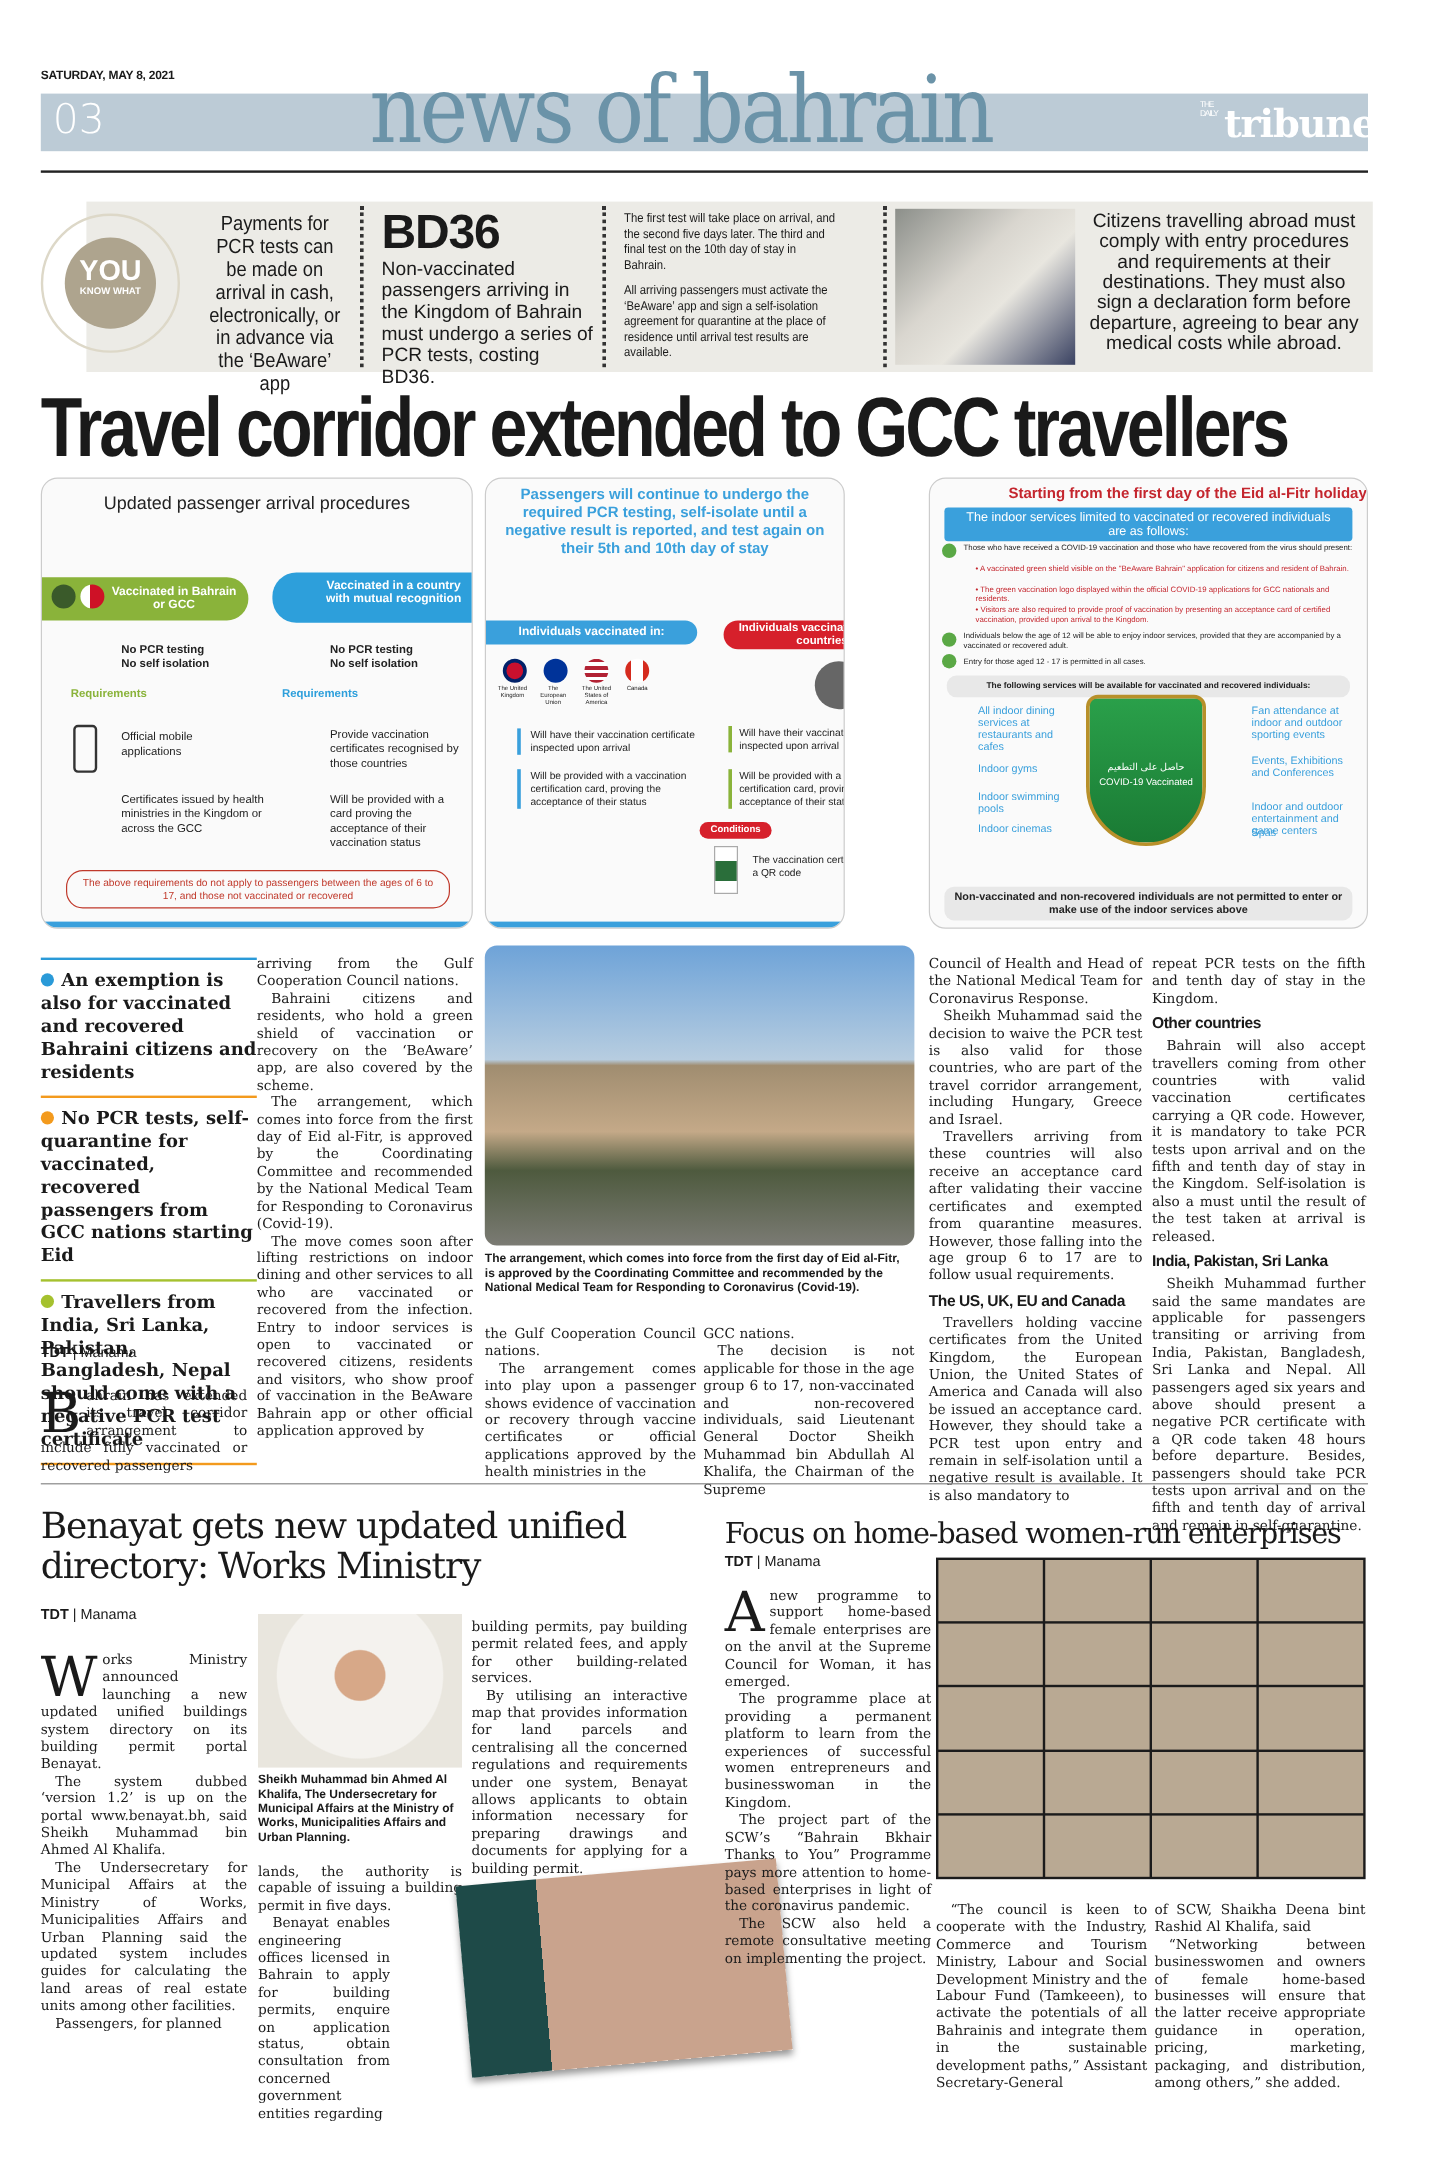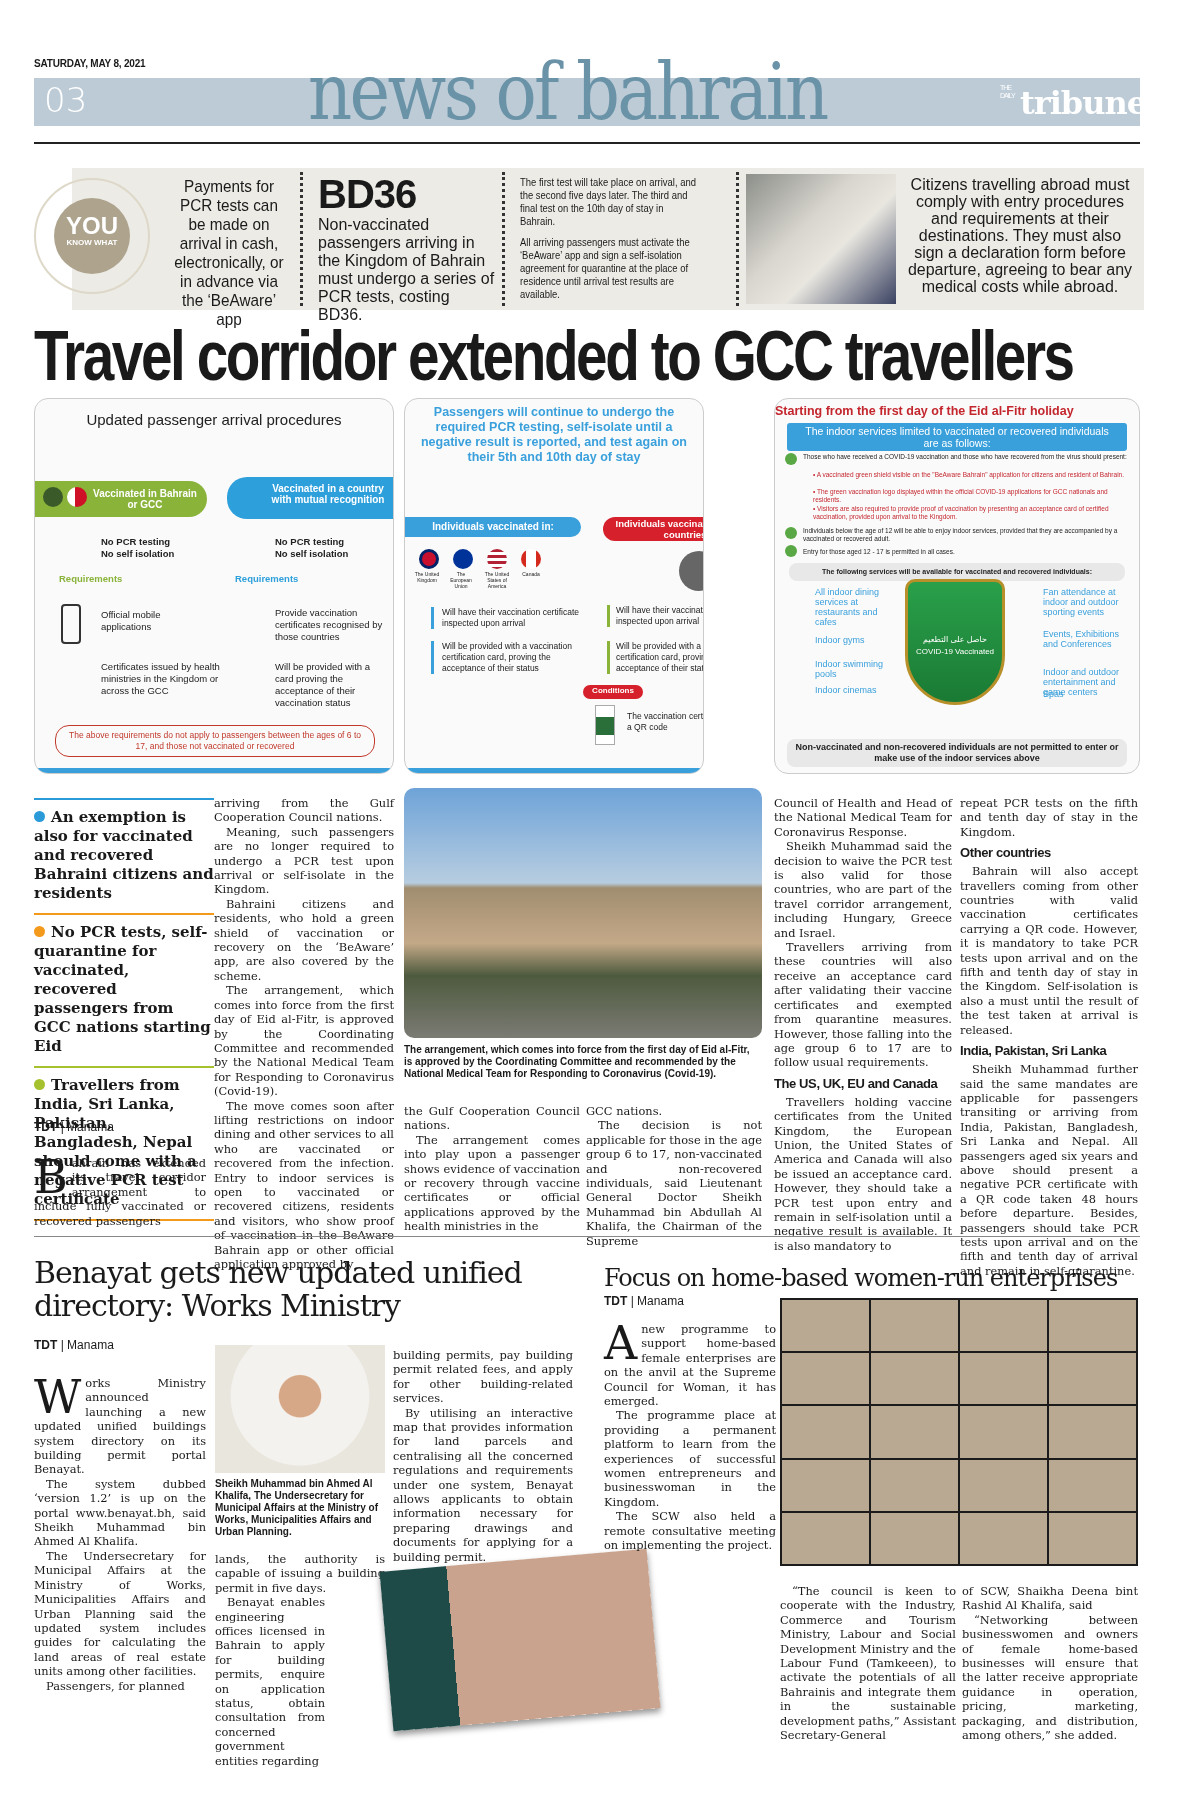--- a/index.html
+++ b/index.html
@@ -121,21 +121,21 @@
   <div class="sm" style="left:26px;top:242px;width:156px;border-left:3px solid #3aa0dc;padding-left:8px;font-size:8.5px;line-height:11px">Will be provided with a vaccination certification card, proving the acceptance of their status</div>
   <div class="sm" style="left:202px;top:206px;width:156px;border-left:3px solid #8ab33a;padding-left:6px;font-size:8.5px;line-height:11px">Will have their vaccination certificate inspected upon arrival</div>
   <div class="sm" style="left:202px;top:242px;width:156px;border-left:3px solid #8ab33a;padding-left:6px;font-size:8.5px;line-height:11px">Will be provided with a vaccination certification card, proving the acceptance of their status</div>
   <div class="pill" style="left:178px;top:286px;width:60px;height:14px;background:#d6202b;border-radius:8px;font-size:8px;padding-top:1px">Conditions</div>
   <div class="sm" style="left:190px;top:306px;width:20px;height:40px;border:1px solid #aaa;background:linear-gradient(#fff 30%,#2a6e3a 30% 75%,#fff 75%)"></div>
   <div class="sm" style="left:222px;top:312px;width:120px;font-size:8.5px;line-height:11px">The vaccination certificate has a QR code</div>
   <div class="bar"></div>
 </div>
 
 <div class="abs info i3">
-  <div class="sm" style="left:0;right:0;top:6px;text-align:left;color:#c4262e;font-size:12.5px;font-weight:bold">Starting from the first day of the Eid al-Fitr holiday</div>
+  <div class="sm" style="left:0;right:0;top:6px;text-align:right;color:#c4262e;font-size:12.5px;font-weight:bold">Starting from the first day of the Eid al-Fitr holiday</div>
   <div class="sm" style="left:12px;right:12px;top:24px;background:#3aa0dc;color:#fff;text-align:center;font-size:10.5px;line-height:12px;padding:2px 10px;border-radius:3px">The indoor services limited to vaccinated or recovered individuals are as follows:</div>
   <div class="sm" style="left:10px;top:54px;width:12px;height:12px;border-radius:50%;background:#5aa845"></div>
   <div class="sm" style="left:28px;top:54px;width:326px;font-size:6.5px;line-height:8px">Those who have received a COVID-19 vaccination and those who have recovered from the virus should present:</div>
   <div class="sm" style="left:38px;top:72px;width:316px;font-size:6.5px;line-height:8px;color:#c4262e">• A vaccinated green shield visible on the "BeAware Bahrain" application for citizens and resident of Bahrain.</div>
   <div class="sm" style="left:38px;top:89px;width:316px;font-size:6.5px;line-height:8px;color:#c4262e">• The green vaccination logo displayed within the official COVID-19 applications for GCC nationals and residents.</div>
   <div class="sm" style="left:38px;top:106px;width:316px;font-size:6.5px;line-height:8px;color:#c4262e">• Visitors are also required to provide proof of vaccination by presenting an acceptance card of certified vaccination, provided upon arrival to the Kingdom.</div>
   <div class="sm" style="left:10px;top:128px;width:12px;height:12px;border-radius:50%;background:#5aa845"></div>
   <div class="sm" style="left:28px;top:128px;width:326px;font-size:6.5px;line-height:8px">Individuals below the age of 12 will be able to enjoy indoor services, provided that they are accompanied by a vaccinated or recovered adult.</div>
   <div class="sm" style="left:10px;top:146px;width:12px;height:12px;border-radius:50%;background:#5aa845"></div>
   <div class="sm" style="left:28px;top:149px;width:326px;font-size:6.5px;line-height:8px">Entry for those aged 12 - 17 is permitted in all cases.</div>
@@ -160,21 +160,20 @@
   <div class="bul" style="border-color:#f39a1d"><span class="dot" style="background:#f39a1d"></span><span>No PCR tests, self-quarantine for vaccinated, recovered passengers from GCC nations starting Eid</span></div>
   <div class="bul" style="border-color:#a5c12e;border-bottom:2px solid #f39a1d"><span class="dot" style="background:#a5c12e"></span><span>Travellers from India, Sri Lanka, Pakistan, Bangladesh, Nepal should come with a negative PCR test certificate</span></div>
 </div>
 <div class="abs byline" style="left:34px;top:1120px"><b>TDT</b> <span>| Manama</span></div>
 
 <div class="col" style="left:34px;top:1156px;width:172px">
     <p class="ni"><span class="drop">B</span><span>ahrain has extended its travel corridor arrangement to include fully vaccinated or recovered passengers</span></p>
   </div>
 <div class="col" style="left:214px;top:796px;width:180px">
     <p class="ni">arriving from the Gulf Cooperation Council nations.</p>
-    <p>Meaning, such passengers are no longer required to undergo a PCR test upon arrival or self-isolate in the Kingdom.</p>
     <p>Bahraini citizens and residents, who hold a green shield of vaccination or recovery on the ‘BeAware’ app, are also covered by the scheme.</p>
     <p>The arrangement, which comes into force from the first day of Eid al-Fitr, is approved by the Coordinating Committee and recommended by the National Medical Team for Responding to Coronavirus (Covid-19).</p>
     <p>The move comes soon after lifting restrictions on indoor dining and other services to all who are vaccinated or recovered from the infection. Entry to indoor services is open to vaccinated or recovered citizens, residents and visitors, who show proof of vaccination in the BeAware Bahrain app or other official application approved by</p>
   </div>
 <div class="abs photo2"></div>
 <div class="caption" style="left:404px;top:1044px;width:350px">The arrangement, which comes into force from the first day of Eid al-Fitr, is approved by the Coordinating Committee and recommended by the National Medical Team for Responding to Coronavirus (Covid-19).</div>
 <div class="col" style="left:404px;top:1104px;width:176px">
     <p class="ni">the Gulf Cooperation Council nations.</p>
     <p>The arrangement comes into play upon a passenger shows evidence of vaccination or recovery through vaccine certificates or official applications approved by the health ministries in the</p>
   </div>
@@ -217,20 +216,21 @@
     <p class="ni">building permits, pay building permit related fees, and apply for other building-related services.</p>
     <p>By utilising an interactive map that provides information for land parcels and centralising all the concerned regulations and requirements under one system, Benayat allows applicants to obtain information necessary for preparing drawings and documents for applying for a building permit.</p>
   </div>
 <div class="abs photo4"></div>
 
 <div class="h2" style="left:604px;top:1262px;width:540px;font-size:24px">Focus on home-based women-run enterprises</div>
 <div class="abs byline" style="left:604px;top:1294px"><b>TDT</b> <span>| Manama</span></div>
 <div class="col" style="left:604px;top:1322px;width:172px">
     <p class="ni"><span class="drop">A</span><span>new programme to support home-based female enterprises are on the anvil at the Supreme Council for Woman, it has emerged.</span></p>
     <p>The programme place at providing a permanent platform to learn from the experiences of successful women entrepreneurs and businesswoman in the Kingdom.</p>
+    <p>The project part of the SCW’s “Bahrain Bkhair Thanks to You” Programme pays more attention to home-based enterprises in light of the coronavirus pandemic.</p>
     <p>The SCW also held a remote consultative meeting on implementing the project.</p>
   </div>
 <div class="abs photo5">
     <div></div>
     <div></div>
     <div></div>
     <div></div>
     <div></div>
     <div></div>
     <div></div>

